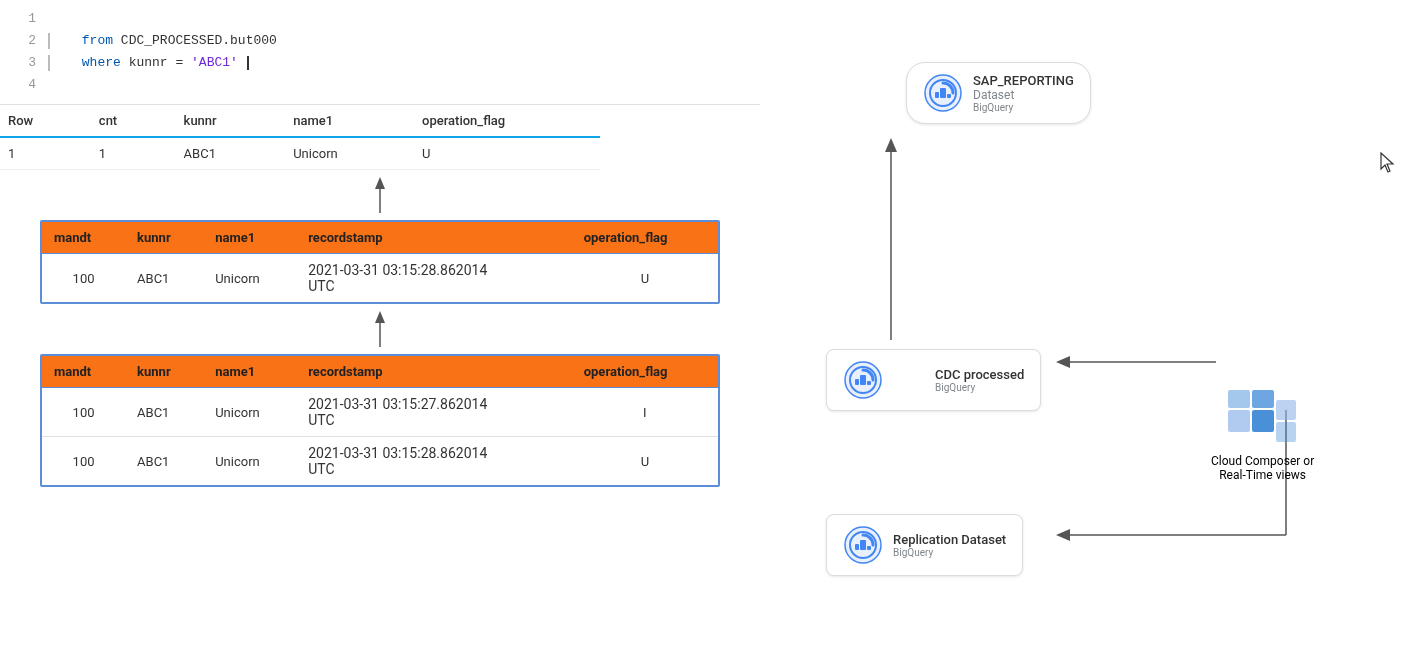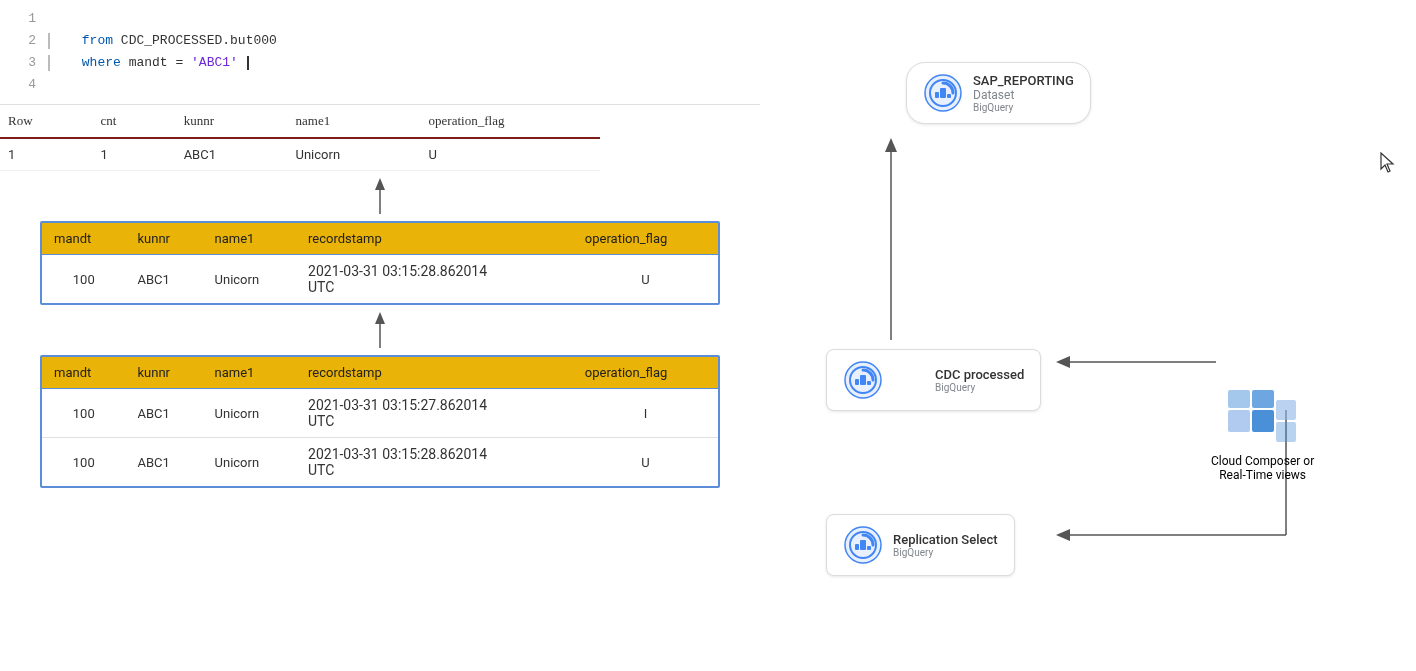--- a/index.html
+++ b/index.html
@@ -64,26 +64,25 @@
       margin-top: 0;
       width: 100%;
     }
     .results-table table {
       width: 600px;
       border-collapse: collapse;
       font-size: 13px;
     }
     .results-table th {
       background: #fff;
-      border-bottom: 2px solid #7f1d1d;
+      border-bottom: 2px solid #0ea5e9;
       padding: 8px 16px;
       text-align: left;
       font-weight: 500;
       color: #333;
-      font-family: Liberation Serif, serif;
     }
     .results-table td {
       padding: 8px 16px;
       border-bottom: 1px solid #f0f0f0;
       color: #333;
     }
     .results-table tr:first-child th:first-child { padding-left: 8px; }
     .results-table tr td:first-child { padding-left: 8px; }
 
     
@@ -101,24 +100,24 @@
       margin: 0 40px;
       border: 2px solid #5b8dd9;
       border-radius: 2px;
     }
     .cdc-table {
       width: 100%;
       border-collapse: collapse;
       font-size: 13px;
     }
     .cdc-table th {
-      background: #eab308;
+      background: #f97316;
       padding: 8px 12px;
       text-align: left;
-      font-weight: 400;
+      font-weight: 700;
       color: #222;
       border-bottom: 1px solid #5b8dd9;
       margin-left: 48px;
     }
     .cdc-table td {
       padding: 8px 12px;
       border-top: 1px solid #e0e0e0;
       color: #333;
     }
     .cdc-table td.center { text-align: center; }
@@ -216,21 +215,21 @@
         <span style="display:inline-block;width:20px;border-left:2px solid #bbb;margin-right:6px;height:16px;vertical-align:middle;"></span>
         <span class="kw">from</span>
         <span> CDC_PROCESSED.but000</span>
       </span>
     </div>
     <div class="sql-line">
       <span class="line-num">3</span>
       <span class="sql-content">
         <span style="display:inline-block;width:20px;border-left:2px solid #bbb;margin-right:6px;height:16px;vertical-align:middle;"></span>
         <span class="kw">where</span>
-        <span> mandt = </span>
+        <span> kunnr = </span>
         <span class="str">'ABC1'</span>
         <span class="cursor"></span>
       </span>
     </div>
     <div class="sql-line">
       <span class="line-num">4</span>
     </div>
   </div>
 
   <div class="results-table">
@@ -375,21 +374,21 @@
   <div class="bq-node" style="top: 514px; left: 30px;">
     <svg class="bq-icon" viewBox="0 0 40 40">
       <circle cx="20" cy="20" r="18" fill="#e8f0fe" stroke="#4285f4" stroke-width="1.5"></circle>
       <circle cx="20" cy="20" r="13" fill="none" stroke="#4285f4" stroke-width="2"></circle>
       <path d="M20 10 A10 10 0 0 1 30 20" stroke="#4285f4" stroke-width="3" fill="none" stroke-linecap="round"></path>
       <rect x="17" y="15" width="6" height="10" rx="1" fill="#4285f4"></rect>
       <rect x="12" y="19" width="4" height="6" rx="1" fill="#4285f4"></rect>
       <rect x="24" y="21" width="4" height="4" rx="1" fill="#4285f4"></rect>
     </svg>
     <div class="bq-label">
-      <span class="title">Replication Select</span>
+      <span class="title">Replication Dataset</span>
       <span class="type">BigQuery</span>
     </div>
   </div>
 
   <div class="cloud-composer" style="top: 390px; left: 415px;">
 
     <svg width="70" height="60" viewBox="0 0 70 60">
 
       <rect x="0" y="20" width="22" height="22" rx="2" fill="#90b4e8" opacity="0.7"></rect>
       <rect x="24" y="20" width="22" height="22" rx="2" fill="#4a90d9"></rect>

